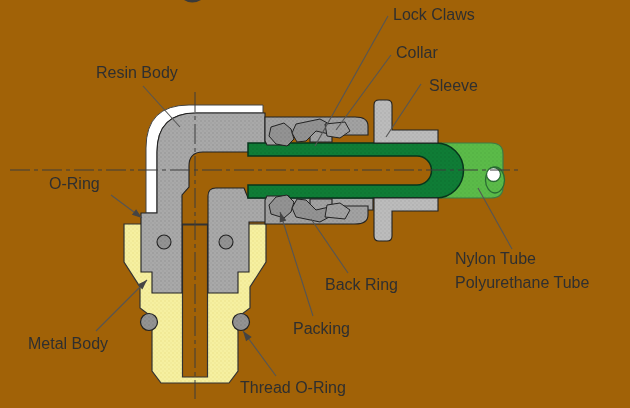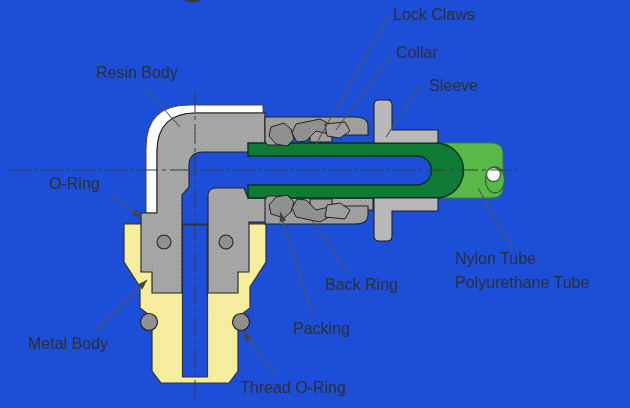--- a/index.html
+++ b/index.html
@@ -1,16 +1,16 @@
 <!DOCTYPE html>
 <html><head>
 <meta charset="utf-8">
 <style>
   html,body{margin:0;padding:0;background:#fff;}
-  .stage{position:relative;width:630px;height:408px;background:#1d4ed8;overflow:hidden;
+  .stage{position:relative;width:630px;height:408px;background:#a16207;overflow:hidden;
          font-family:"Liberation Sans", sans-serif;}
   svg text{font-family:"Liberation Sans", sans-serif;font-size:16px;fill:#2f2f2f;}
 </style>
 </head>
 <body>
 
 <div class="stage">
 <svg width="630" height="408" viewBox="0 0 630 408">
   <defs>
     <pattern id="pGray" width="4" height="4" patternUnits="userSpaceOnUse">

